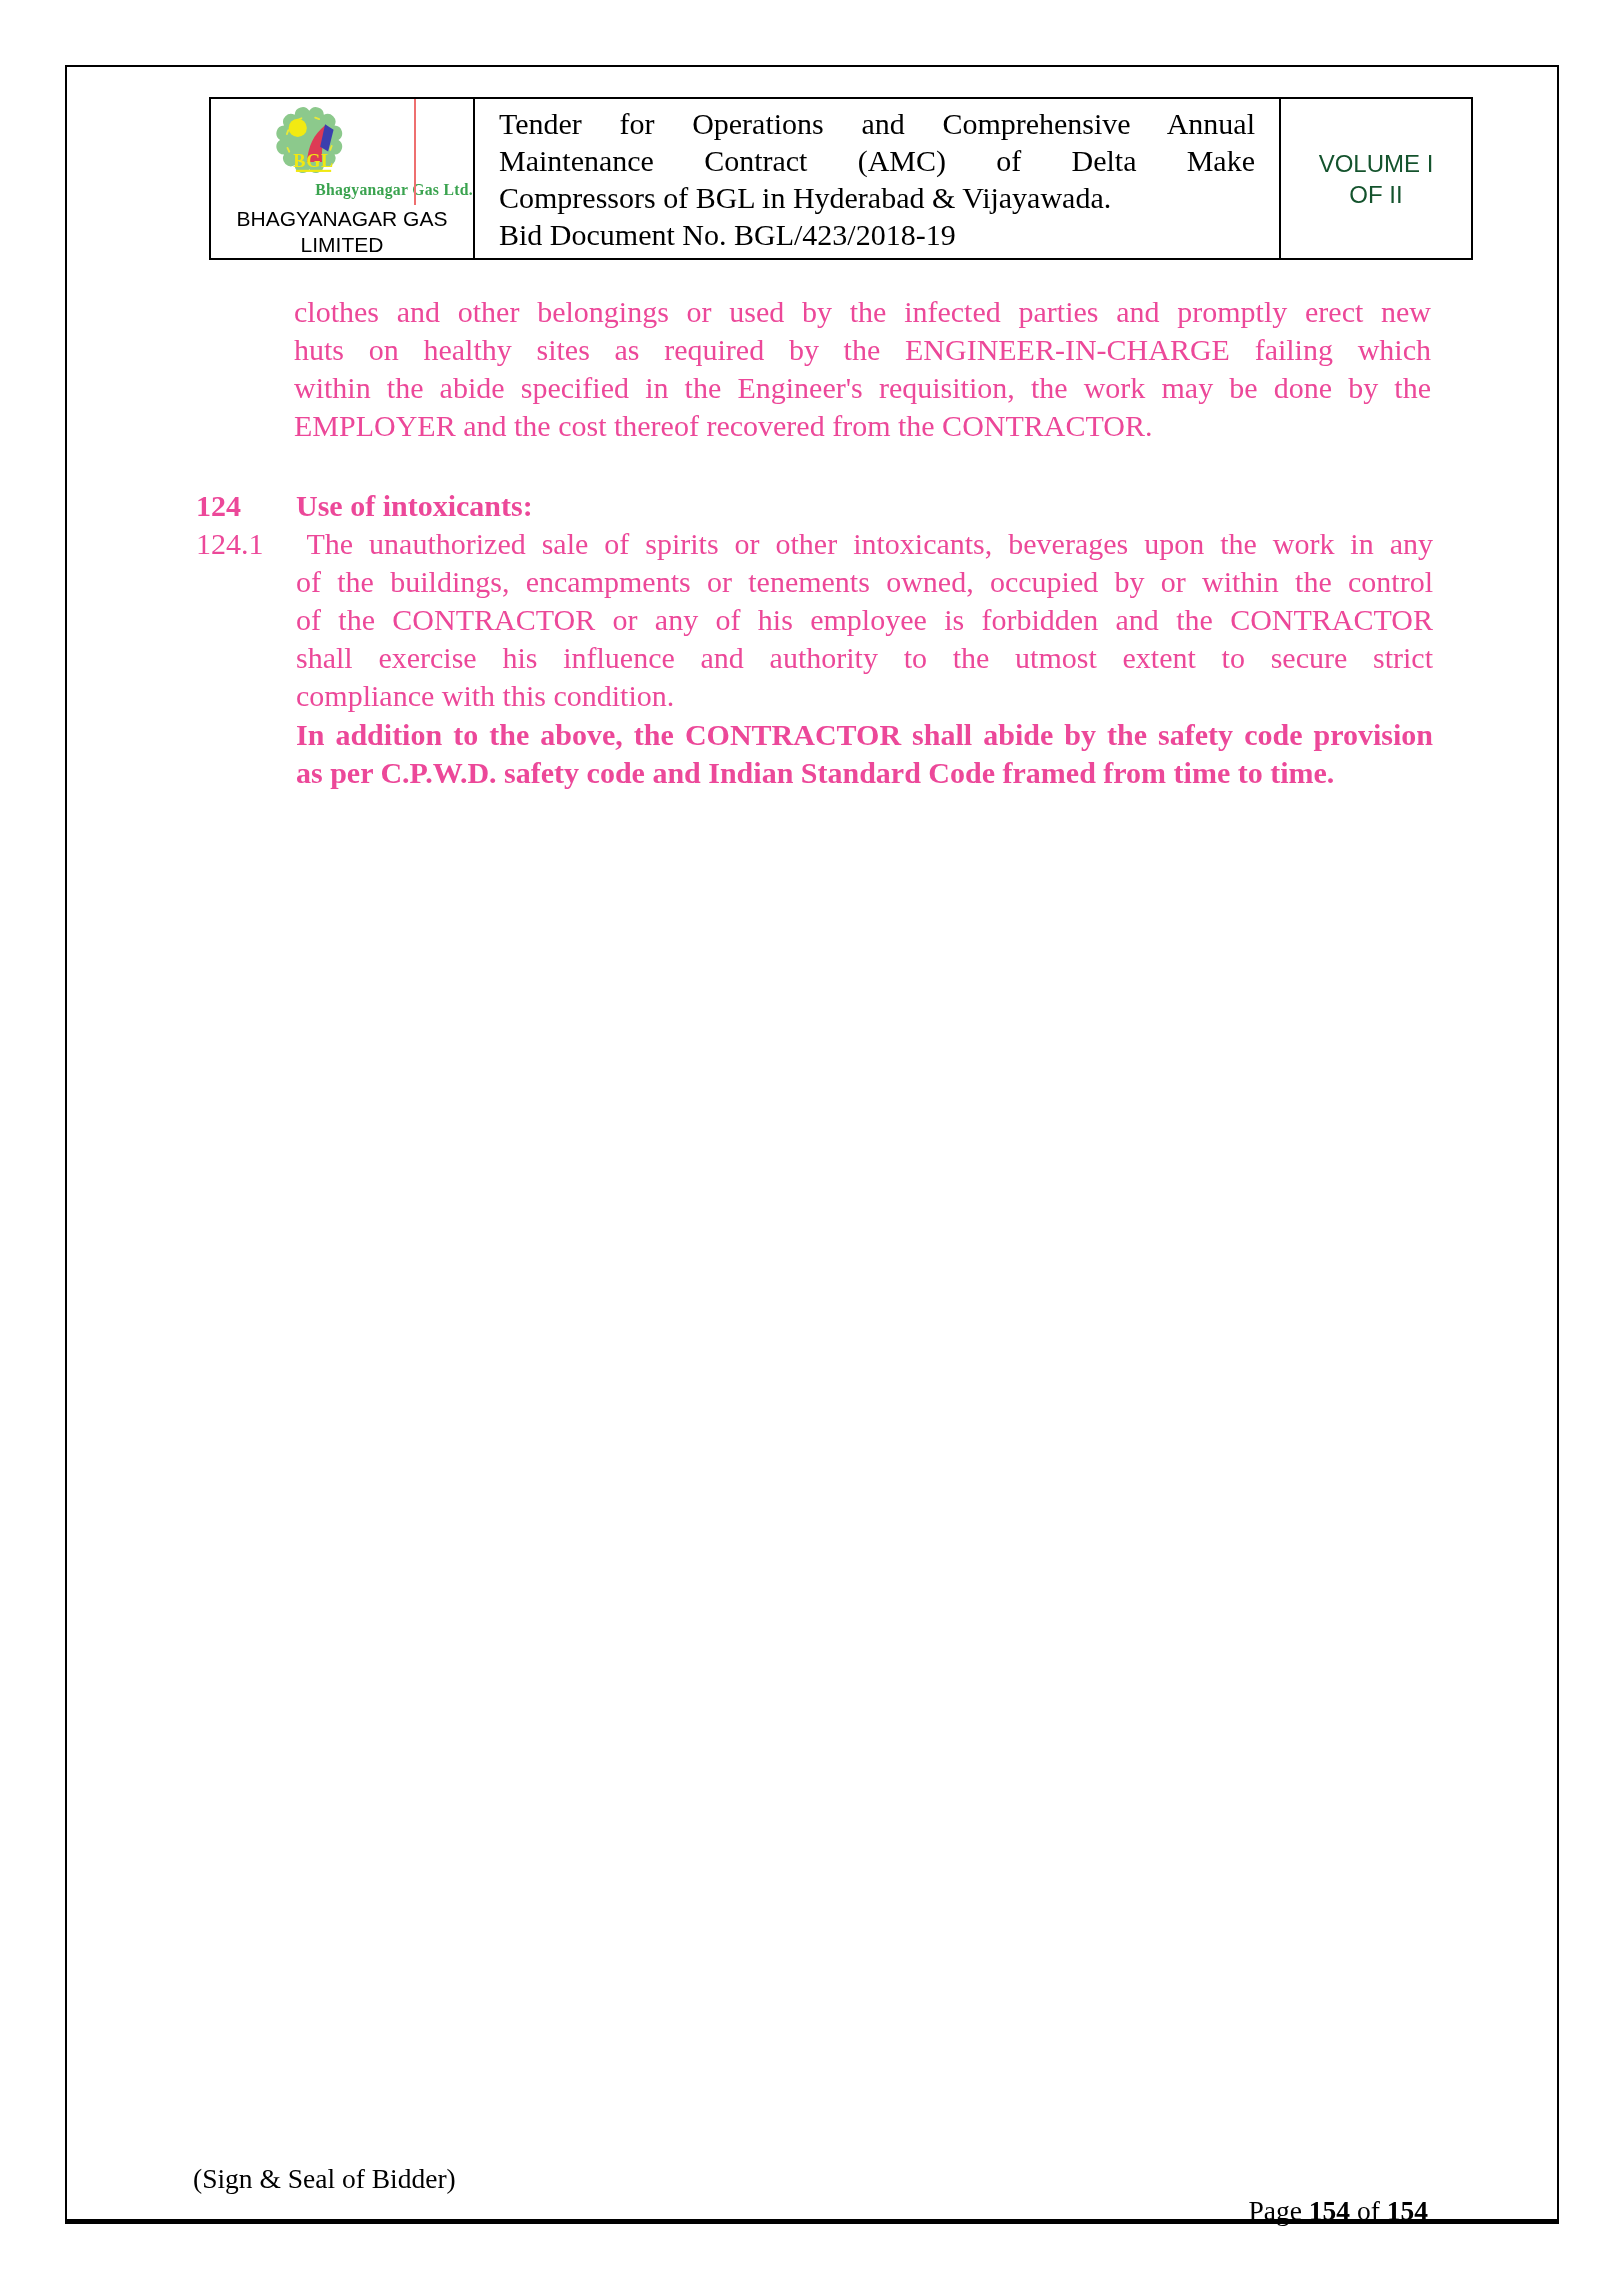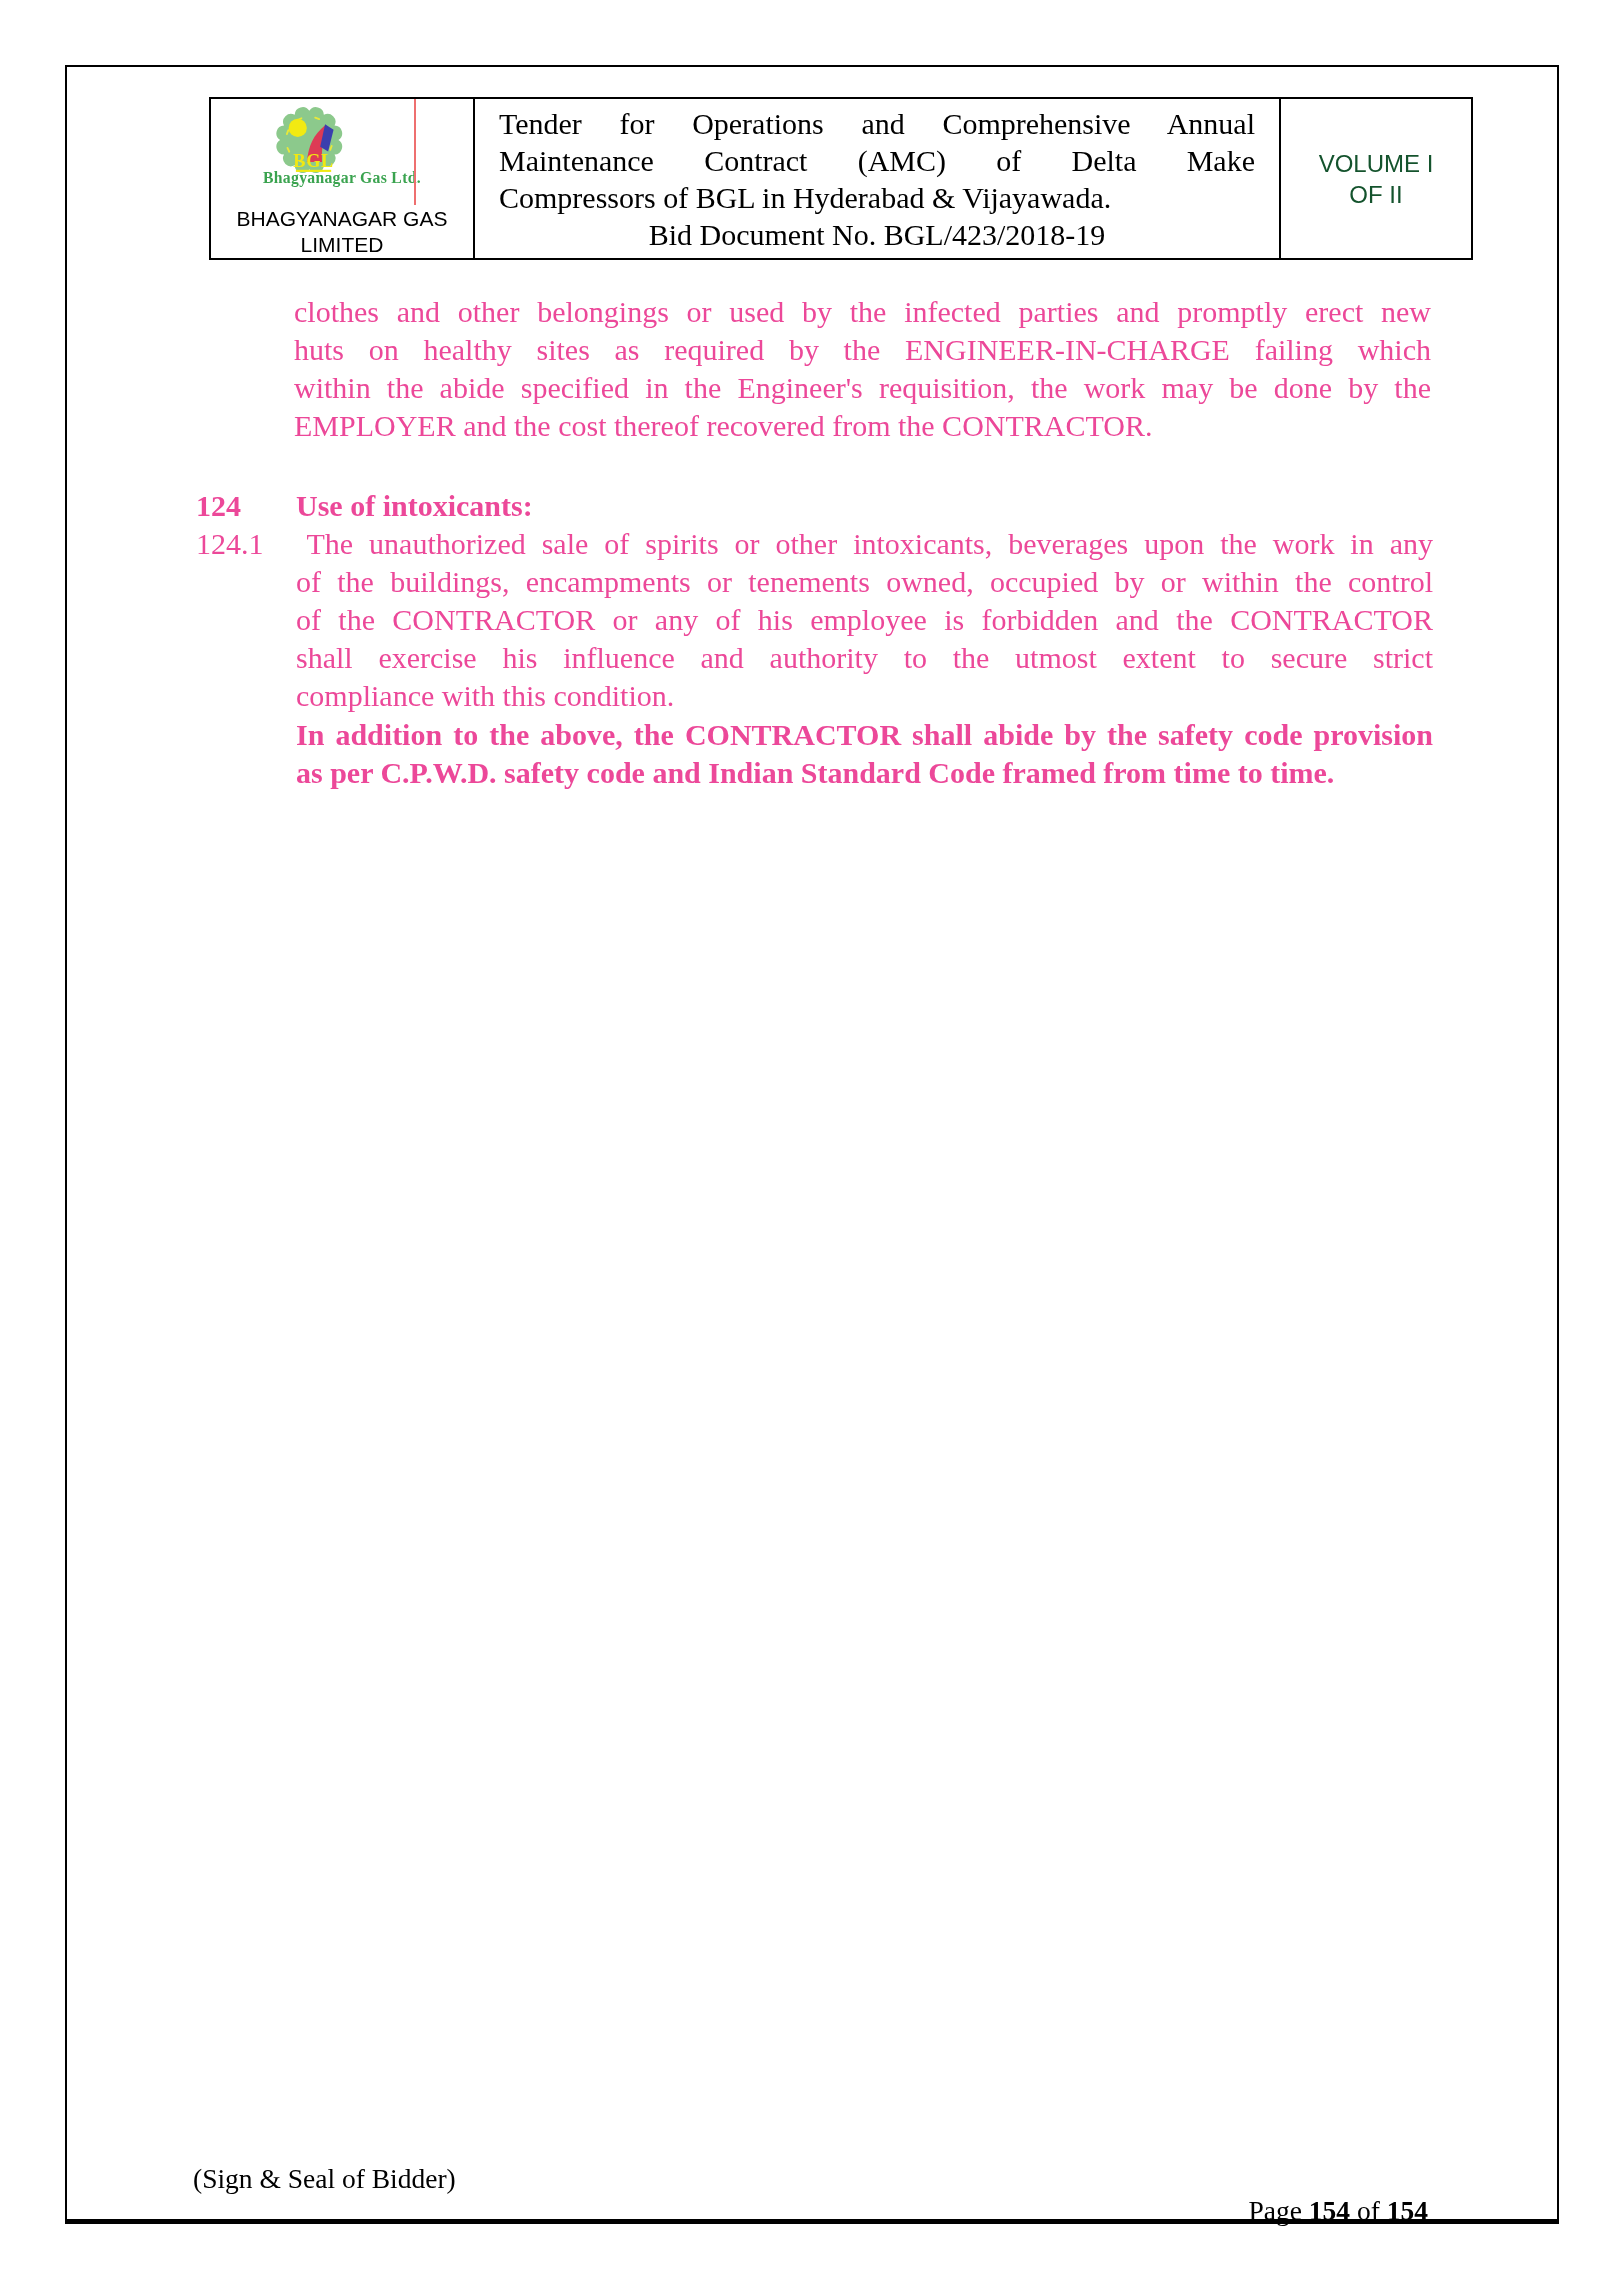--- a/index.html
+++ b/index.html
@@ -30,22 +30,22 @@
     background: #ffffff;
   }
   .cell { box-sizing: border-box; }
   .logo-cell {
     width: 264px;
     border-right: 2px solid #000000;
     position: relative;
   }
   .logo-svg { position: absolute; left: 49px; top: 6.5px; width: 118px; height: 79px; }
   .logo-caption {
-    position: absolute; left: 0; top: 70px; width: 100%;
-    text-align: center;
+    position: absolute; left: 0; top: 82px; width: 100%;
+    text-align: right;
     font-family: "Liberation Serif", serif;
     font-weight: 700;
     font-size: 15.7px;
     letter-spacing: 0.3px;
     color: #3aa34f;
   }
   .company-name {
     position: absolute; left: 0; top: 107px; width: 100%;
     text-align: center;
     font-family: "Liberation Sans", sans-serif;
@@ -78,21 +78,21 @@
     justify-content: center;
     text-align: center;
     font-family: "Liberation Sans", sans-serif;
     font-size: 24px;
     line-height: 31px;
     color: #14532d;
   }
   
   .jline { text-align: justify; text-align-last: justify; }
   .lline { text-align: left; }
-  .cline { text-align: center; }
+  .cline { text-align: left; }
   
   .bodytext {
     font-family: "Liberation Serif", serif;
     font-size: 30px;
     line-height: 38px;
     color: #ec4899;
   }
   .para1 { position: absolute; left: 294px; top: 293px; width: 1137px; }
   .section-head {
     position: absolute; left: 0; top: 487px; width: 1623px;

